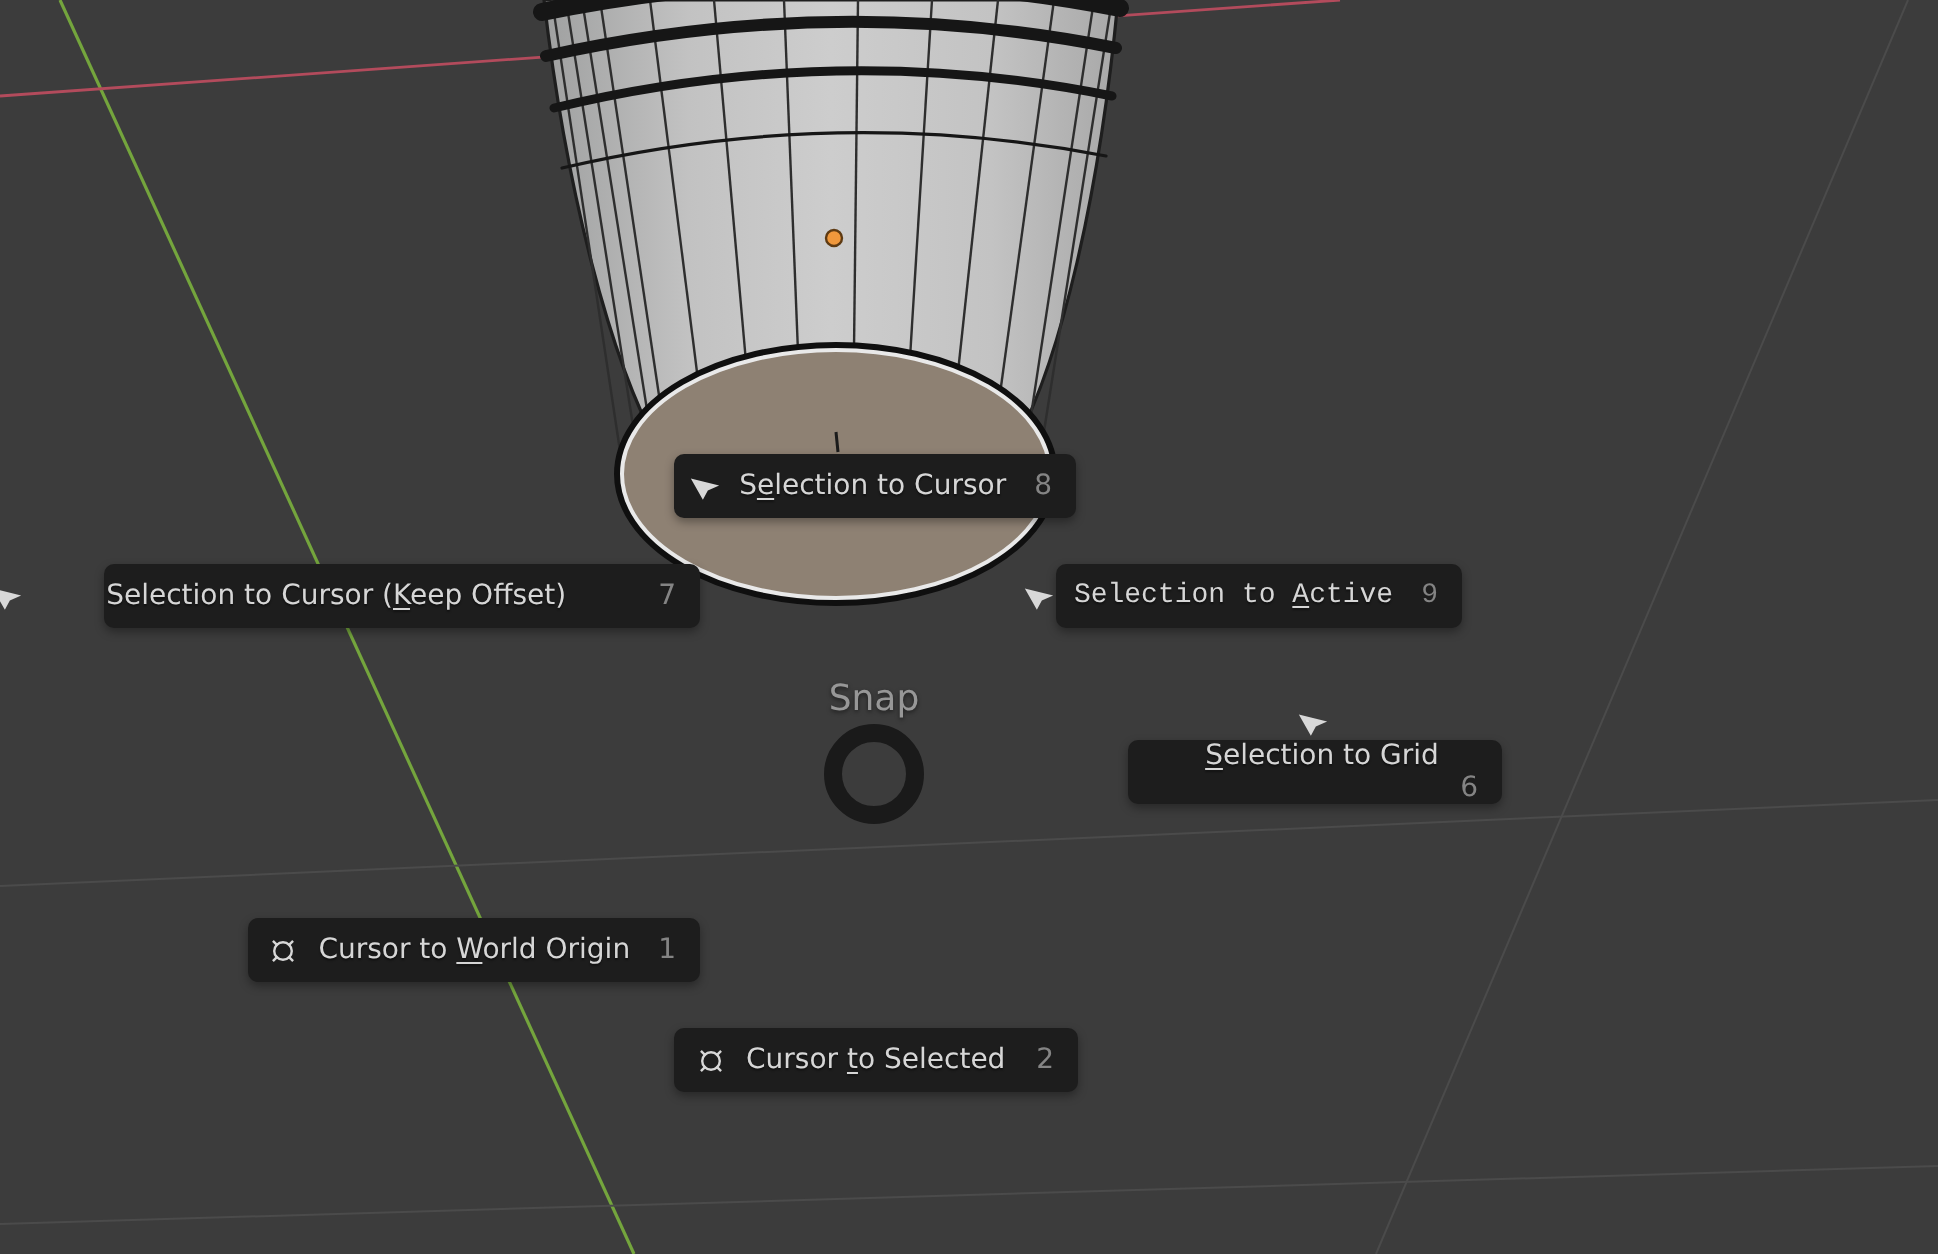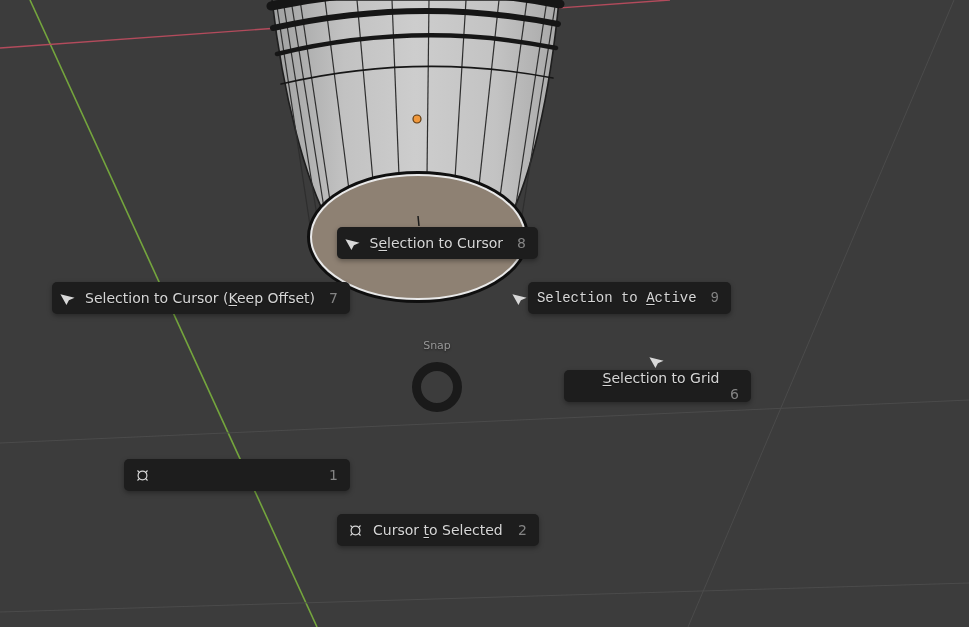--- a/index.html
+++ b/index.html
@@ -42,33 +42,33 @@
     text-shadow:0 1px 1px rgba(0,0,0,.45);
   }
   .pie-item .label .key{text-decoration:underline;text-underline-offset:2px;}
   .pie-item .shortcut{
     margin-left:auto;
     color:var(--shortcut-text,#848484);
     font-size:14px;
     padding-left:14px;
   }
   .pos-top{left:337px;top:227px;width:201px;}
-  .pos-left-upper{left:52px;top:282px;width:298px;}
+  .pos-left-upper{left:52px;top:282px;width:298px;gap:32px;}
   .pos-right-upper{left:528px;top:282px;width:203px;font-family:Liberation Mono, monospace;}
   .pos-left{left:143px;top:370px;width:169px;}
   .pos-right{left:564px;top:370px;width:187px;flex-direction:column;}
   .pos-bottom-left{left:124px;top:459px;width:226px;}
   .pos-bottom-right{left:528px;top:459px;width:184px;}
   .pos-bottom{left:337px;top:514px;width:202px;}
 
   #pie-center-label{
     position:absolute;left:397px;top:339px;width:80px;
     text-align:center;
     color:var(--snap-label,#979797);
-    font-size:11px;
+    font-size:18px;
     text-shadow:0 1px 2px rgba(0,0,0,.5);
   }
   #pie-ring{
     position:absolute;left:412px;top:362px;
     width:50px;height:50px;box-sizing:border-box;
     border:9px solid var(--pie-ring,#1a1a1a);
     border-radius:50%;
   }
 </style>
 </head>
@@ -175,20 +175,21 @@
   <div class="pie-item pos-bottom-left">
     <span class="icon">
       <svg width="17" height="17" viewBox="0 0 24 24" fill="none" stroke="#d8d8d8" stroke-width="1.7">
         <circle cx="12" cy="12" r="6.2"></circle>
         <line x1="4.9" y1="4.9" x2="8.2" y2="8.2"></line>
           <line x1="19.1" y1="4.9" x2="15.8" y2="8.2"></line>
         <line x1="4.9" y1="19.1" x2="8.2" y2="15.8"></line>
           <line x1="19.1" y1="19.1" x2="15.8" y2="15.8"></line>
       </svg>
     </span>
+    <span class="label"><span>Cursor to </span><span class="key">W</span><span>orld Origin</span></span>
     <span class="shortcut">1</span>
   </div>
 
 
   <div class="pie-item pos-bottom">
     <span class="icon">
       <svg width="17" height="17" viewBox="0 0 24 24" fill="none" stroke="#d8d8d8" stroke-width="1.7">
         <circle cx="12" cy="12" r="6.2"></circle>
         <line x1="4.9" y1="4.9" x2="8.2" y2="8.2"></line>
           <line x1="19.1" y1="4.9" x2="15.8" y2="8.2"></line>

